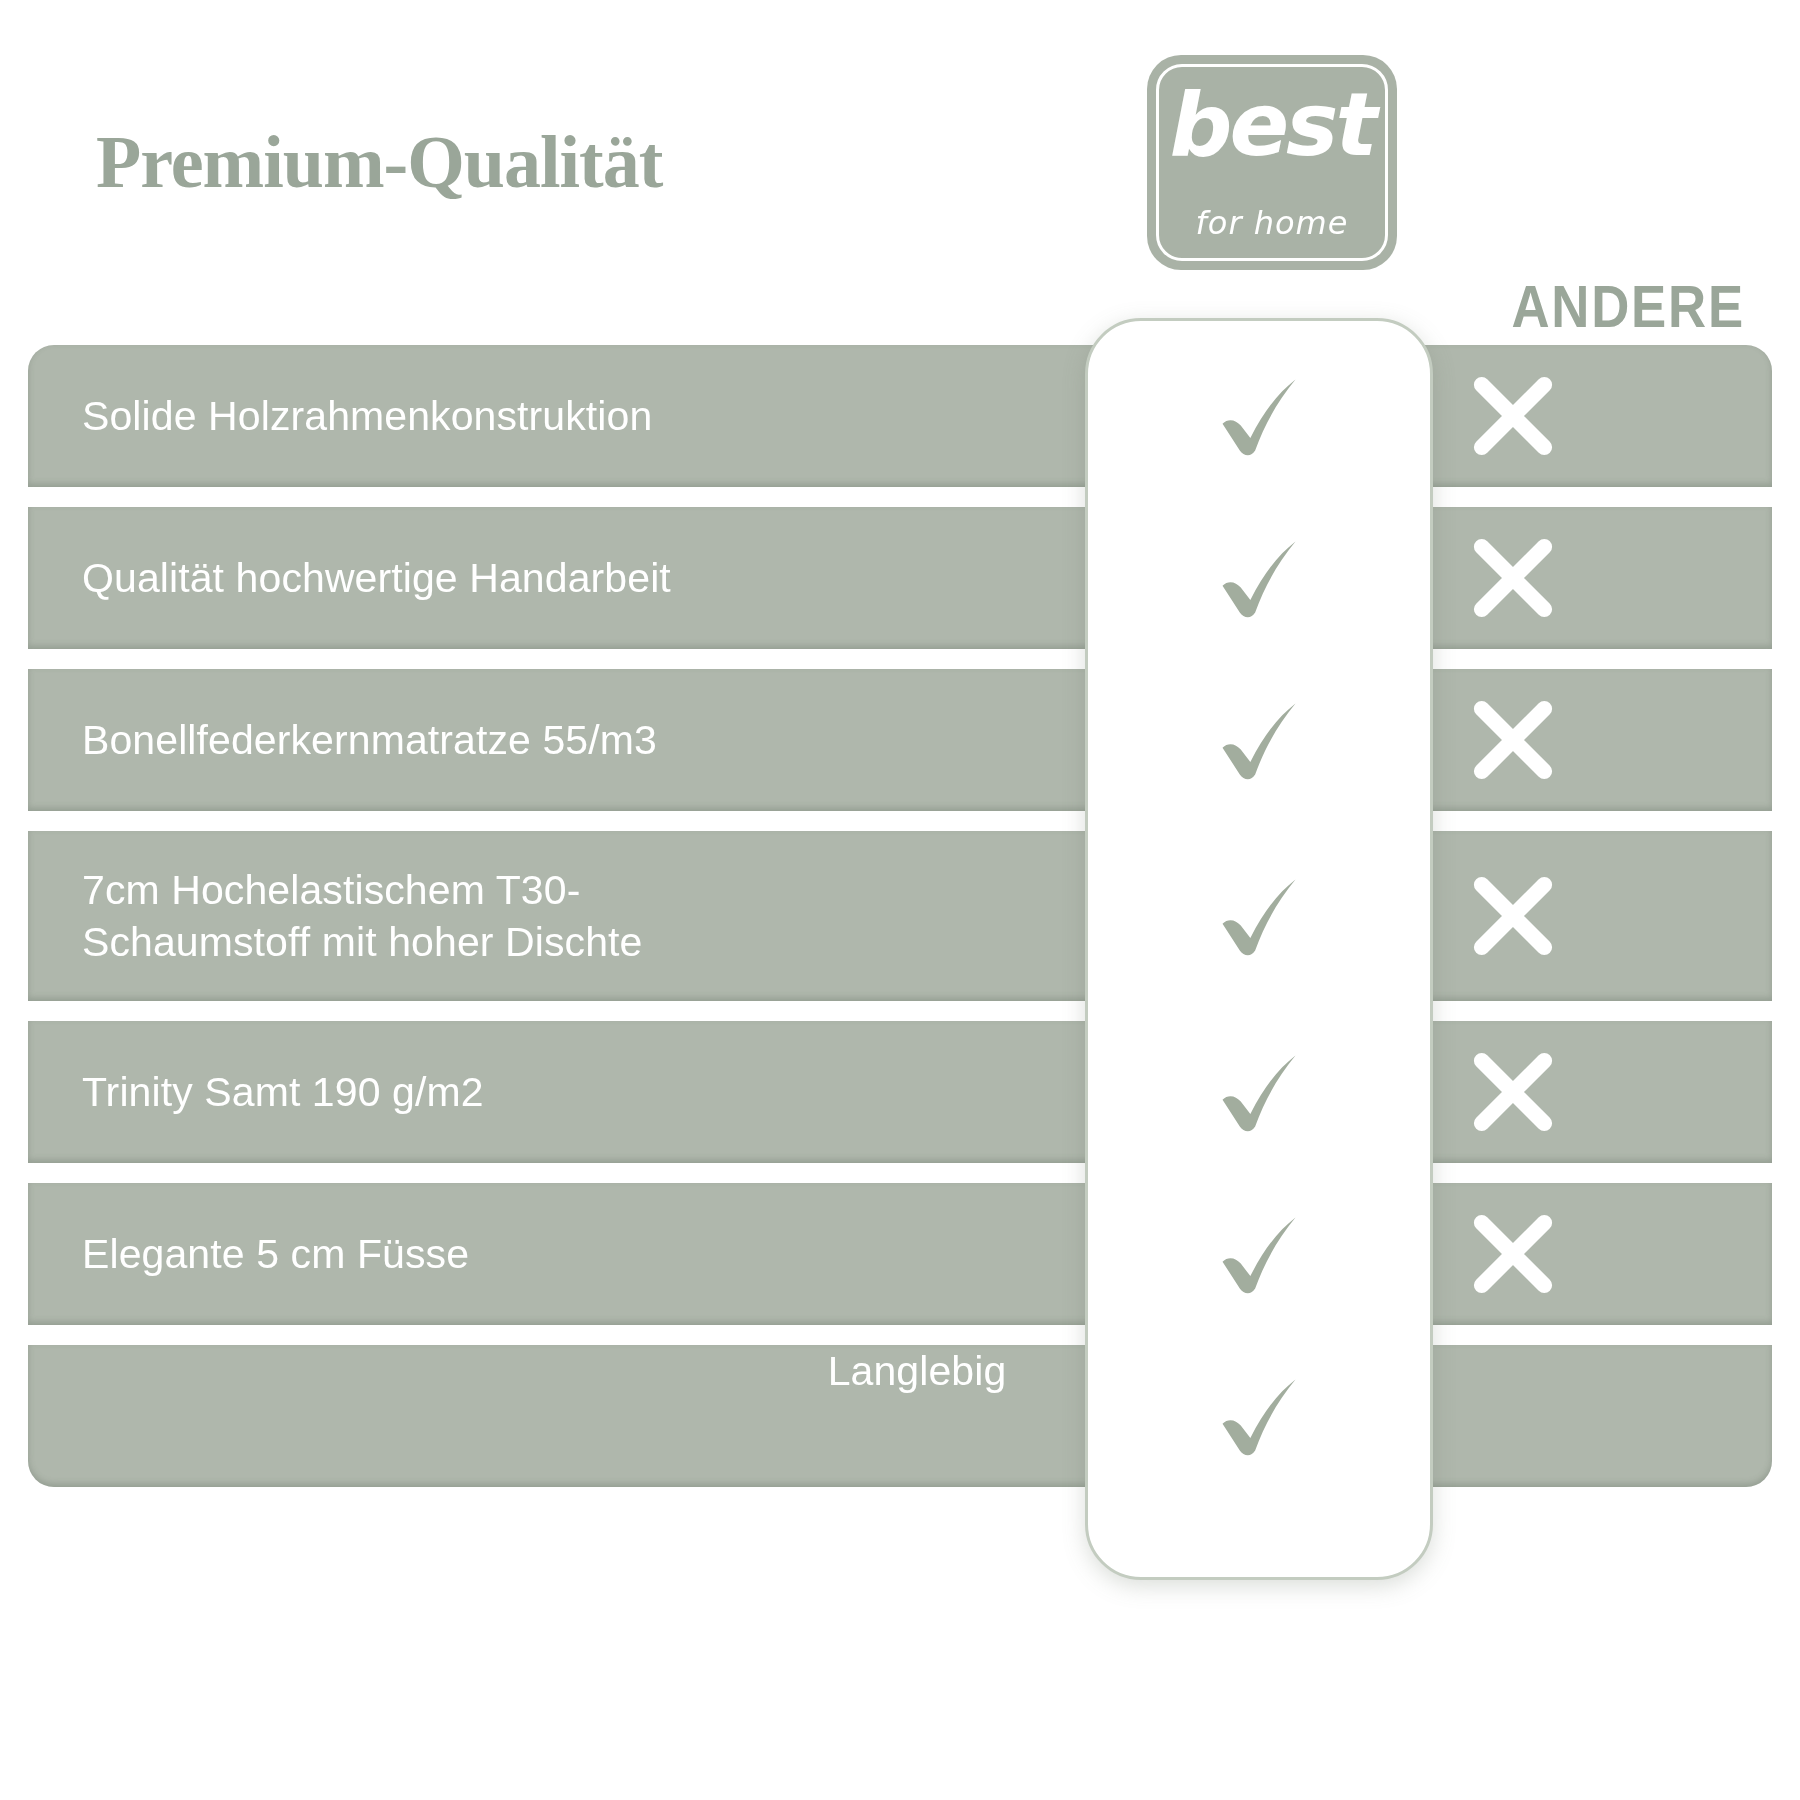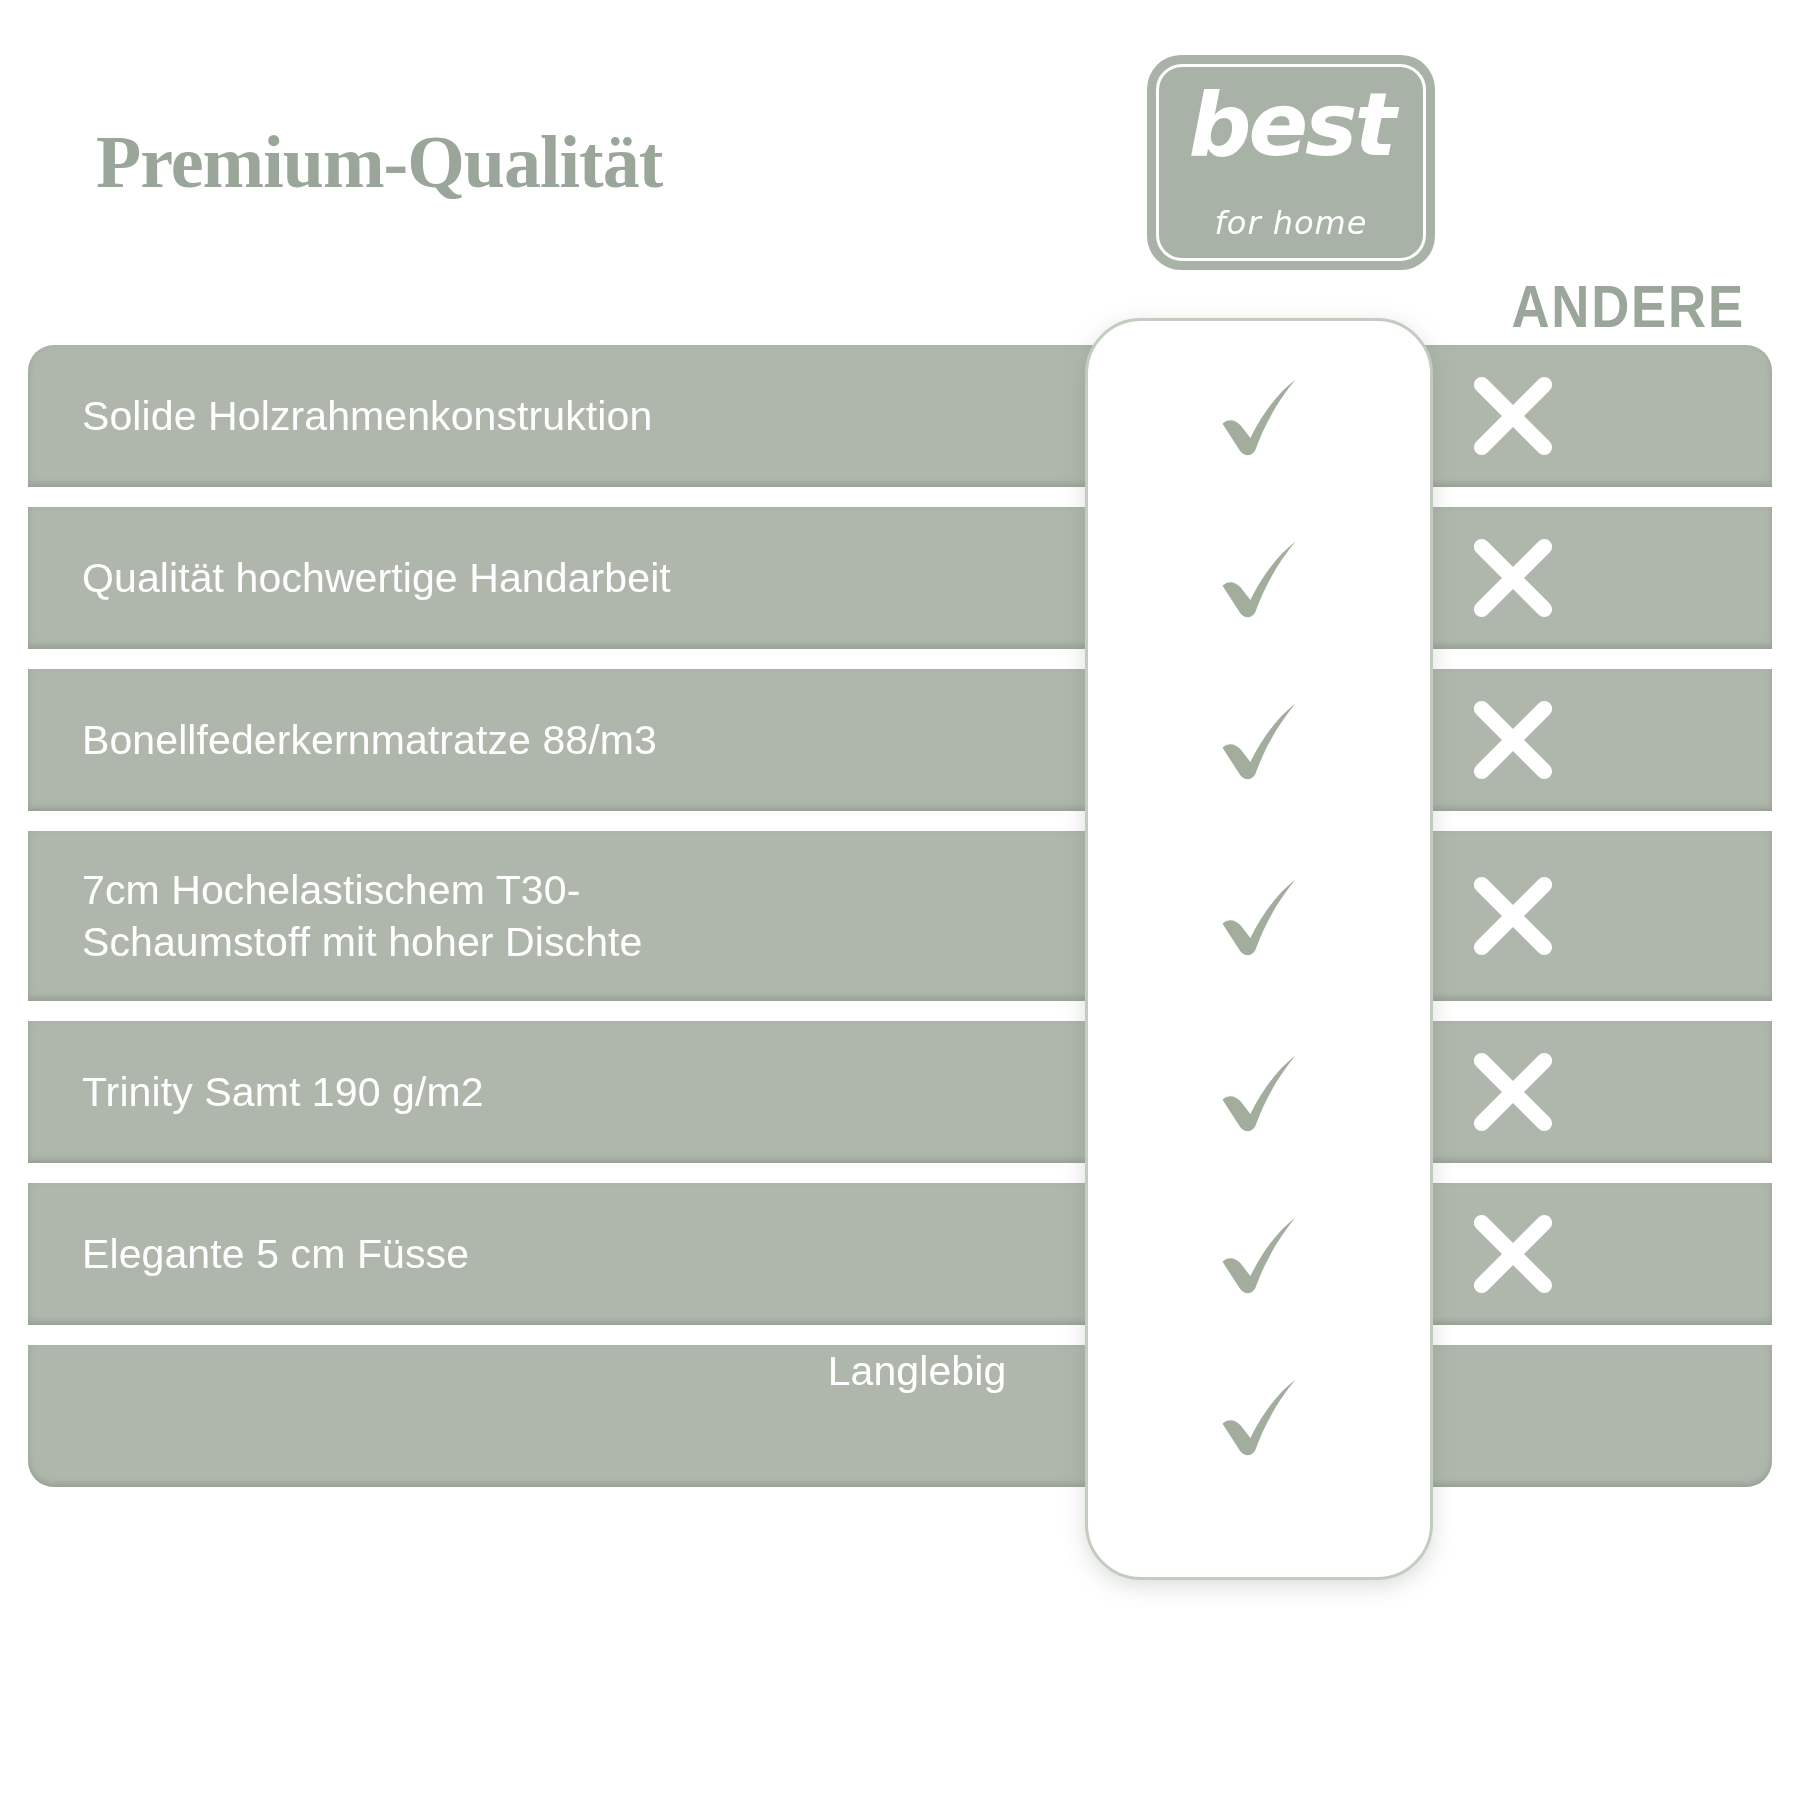--- a/index.html
+++ b/index.html
@@ -31,21 +31,21 @@
     letter-spacing: -1px;
     color: #9aa699;
     white-space: nowrap;
   }
 
   
   .brand-logo {
     position: absolute;
     left: 1147px;
     top: 55px;
-    width: 288px;
+    width: 250px;
     height: 215px;
     background: #a9b2a6;
     border-radius: 34px;
   }
   .brand-logo-inner {
     position: absolute;
     left: 9px;
     top: 9px;
     right: 9px;
     bottom: 9px;
@@ -216,21 +216,21 @@
           <span>
             <svg class="cross-svg" viewBox="0 0 100 100" aria-hidden="true">
               <line x1="16" y1="16" x2="84" y2="84" stroke="#ffffff" stroke-width="17" stroke-linecap="round"></line>
               <line x1="84" y1="16" x2="16" y2="84" stroke="#ffffff" stroke-width="17" stroke-linecap="round"></line>
             </svg>
           </span>
         </div>
       </div>
       <div class="row row-h-1">
         <div class="feature-cell">
-          <span class="line">Bonellfederkernmatratze 88/m3</span>
+          <span class="line">Bonellfederkernmatratze 55/m3</span>
         </div>
         <div class="mark-cell ours"></div>
         <div class="mark-cell theirs">
           <span>
             <svg class="cross-svg" viewBox="0 0 100 100" aria-hidden="true">
               <line x1="16" y1="16" x2="84" y2="84" stroke="#ffffff" stroke-width="17" stroke-linecap="round"></line>
               <line x1="84" y1="16" x2="16" y2="84" stroke="#ffffff" stroke-width="17" stroke-linecap="round"></line>
             </svg>
           </span>
         </div>

